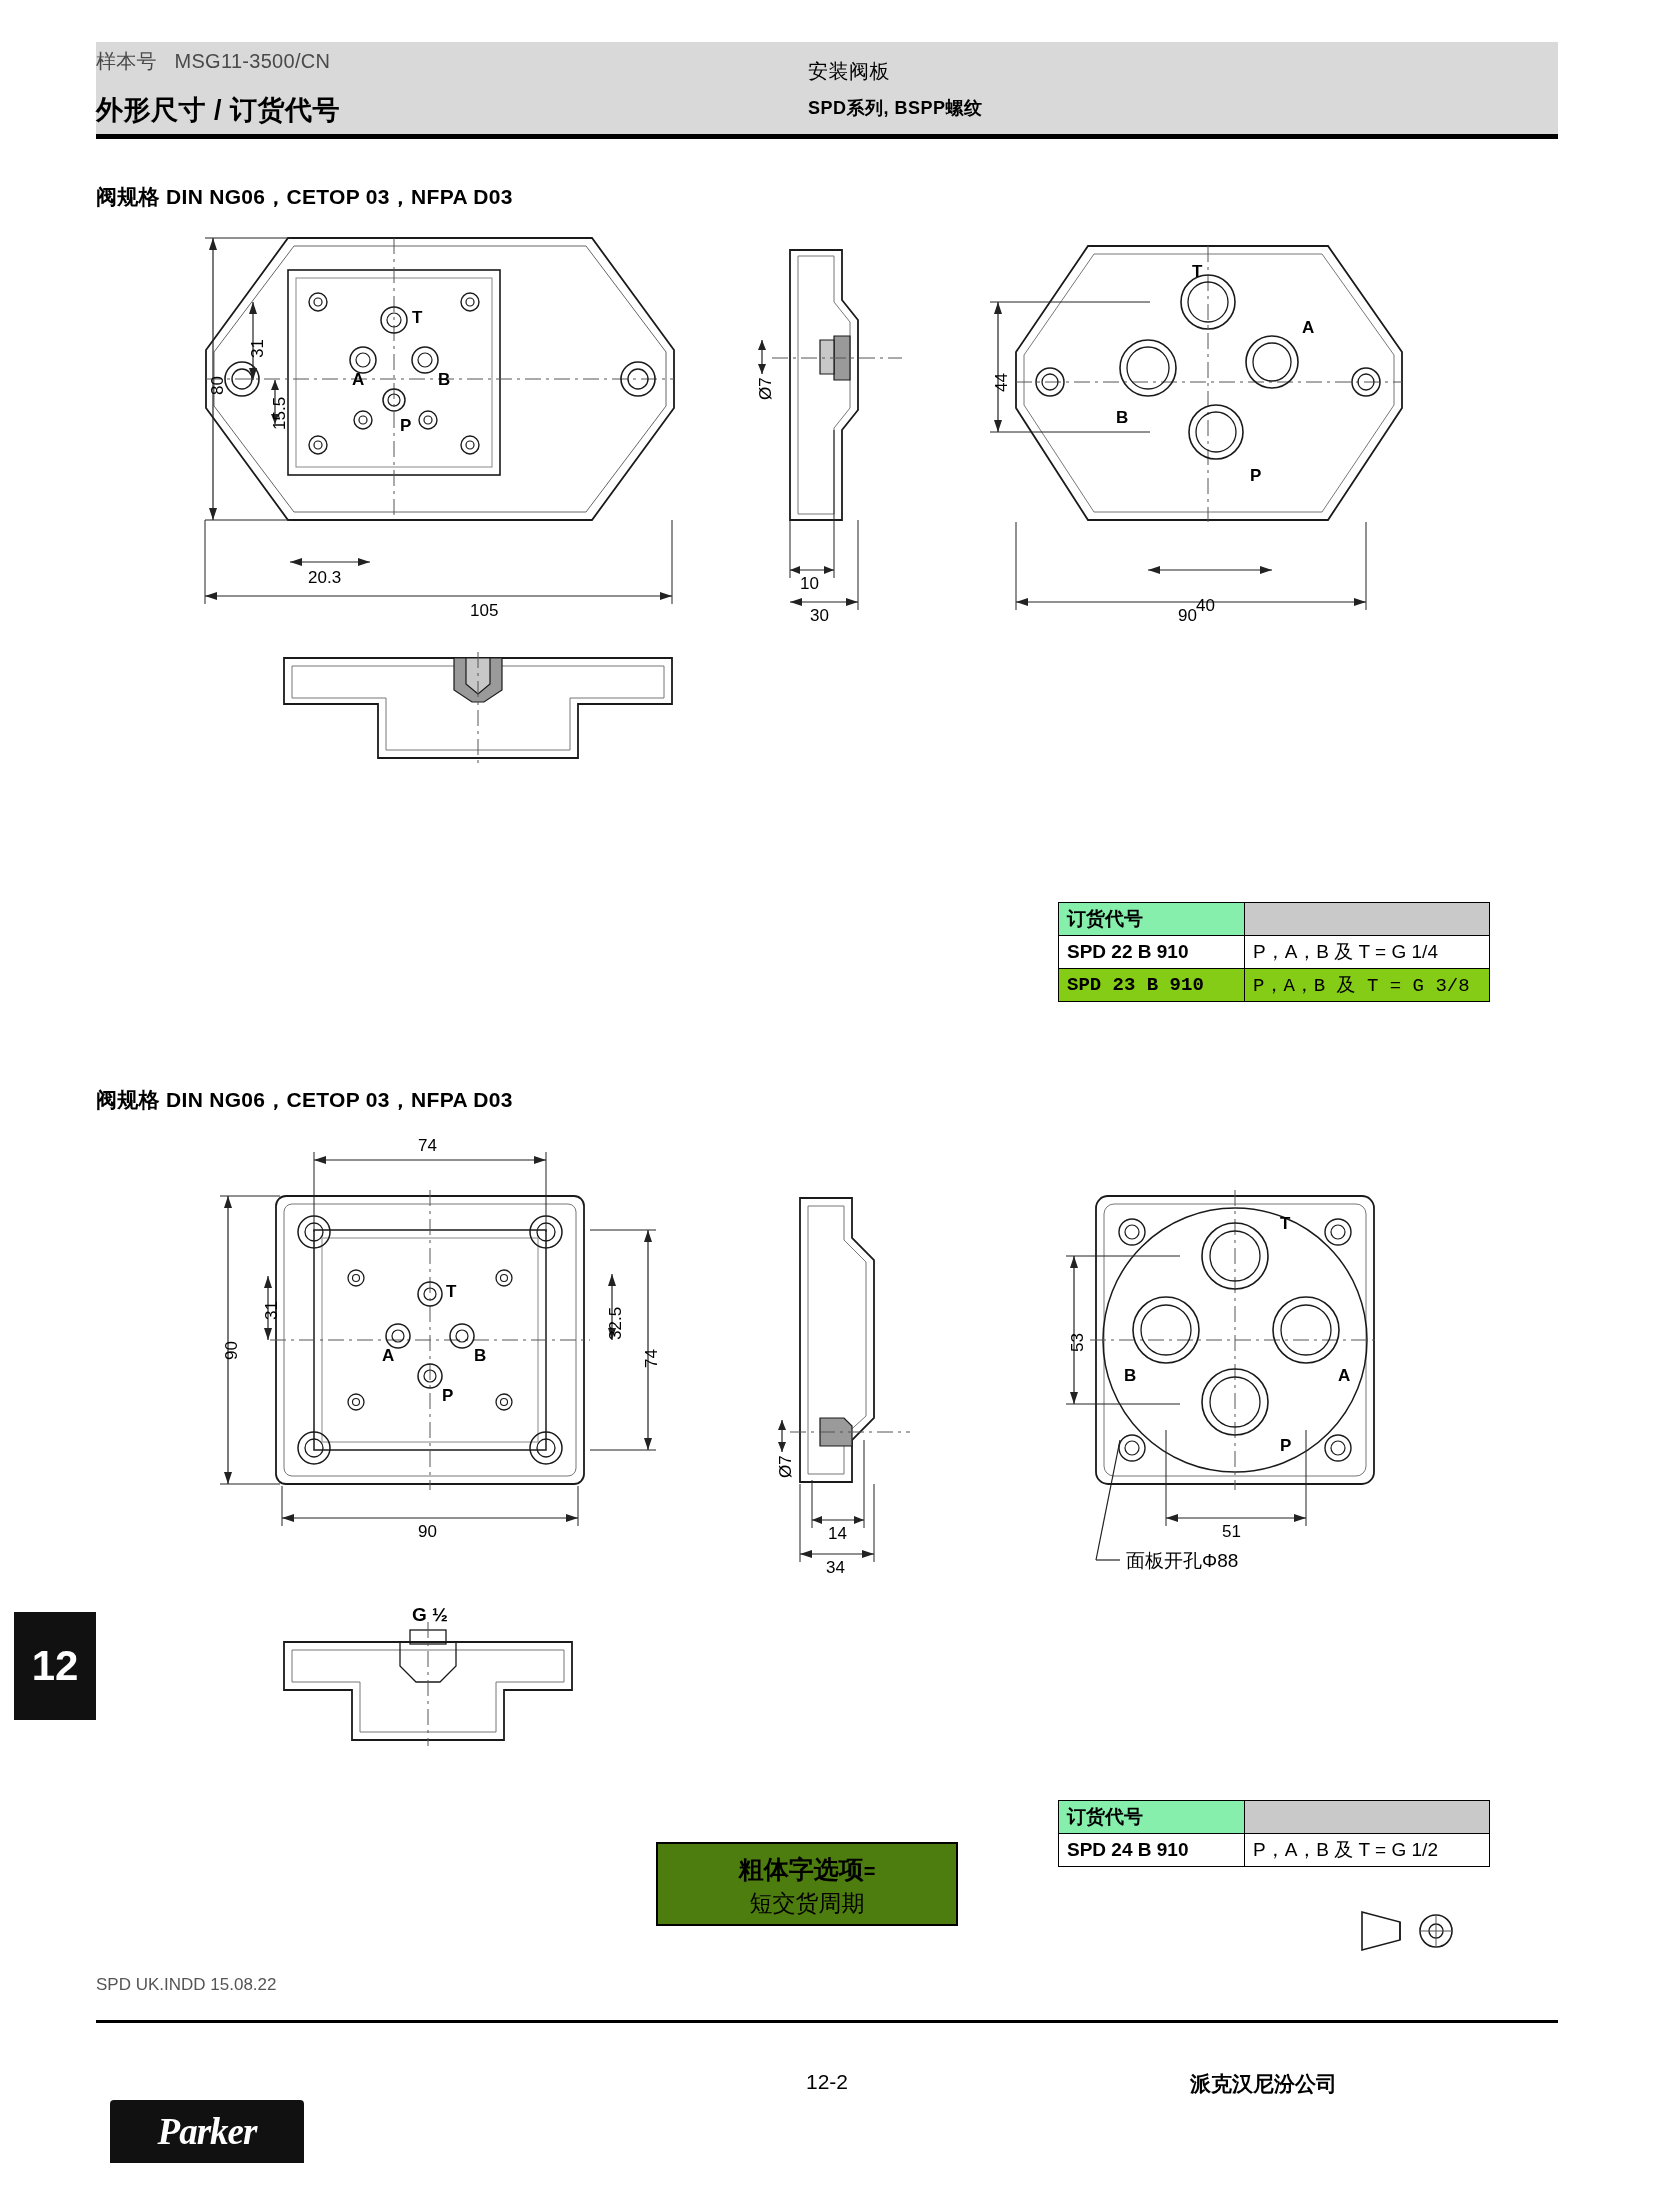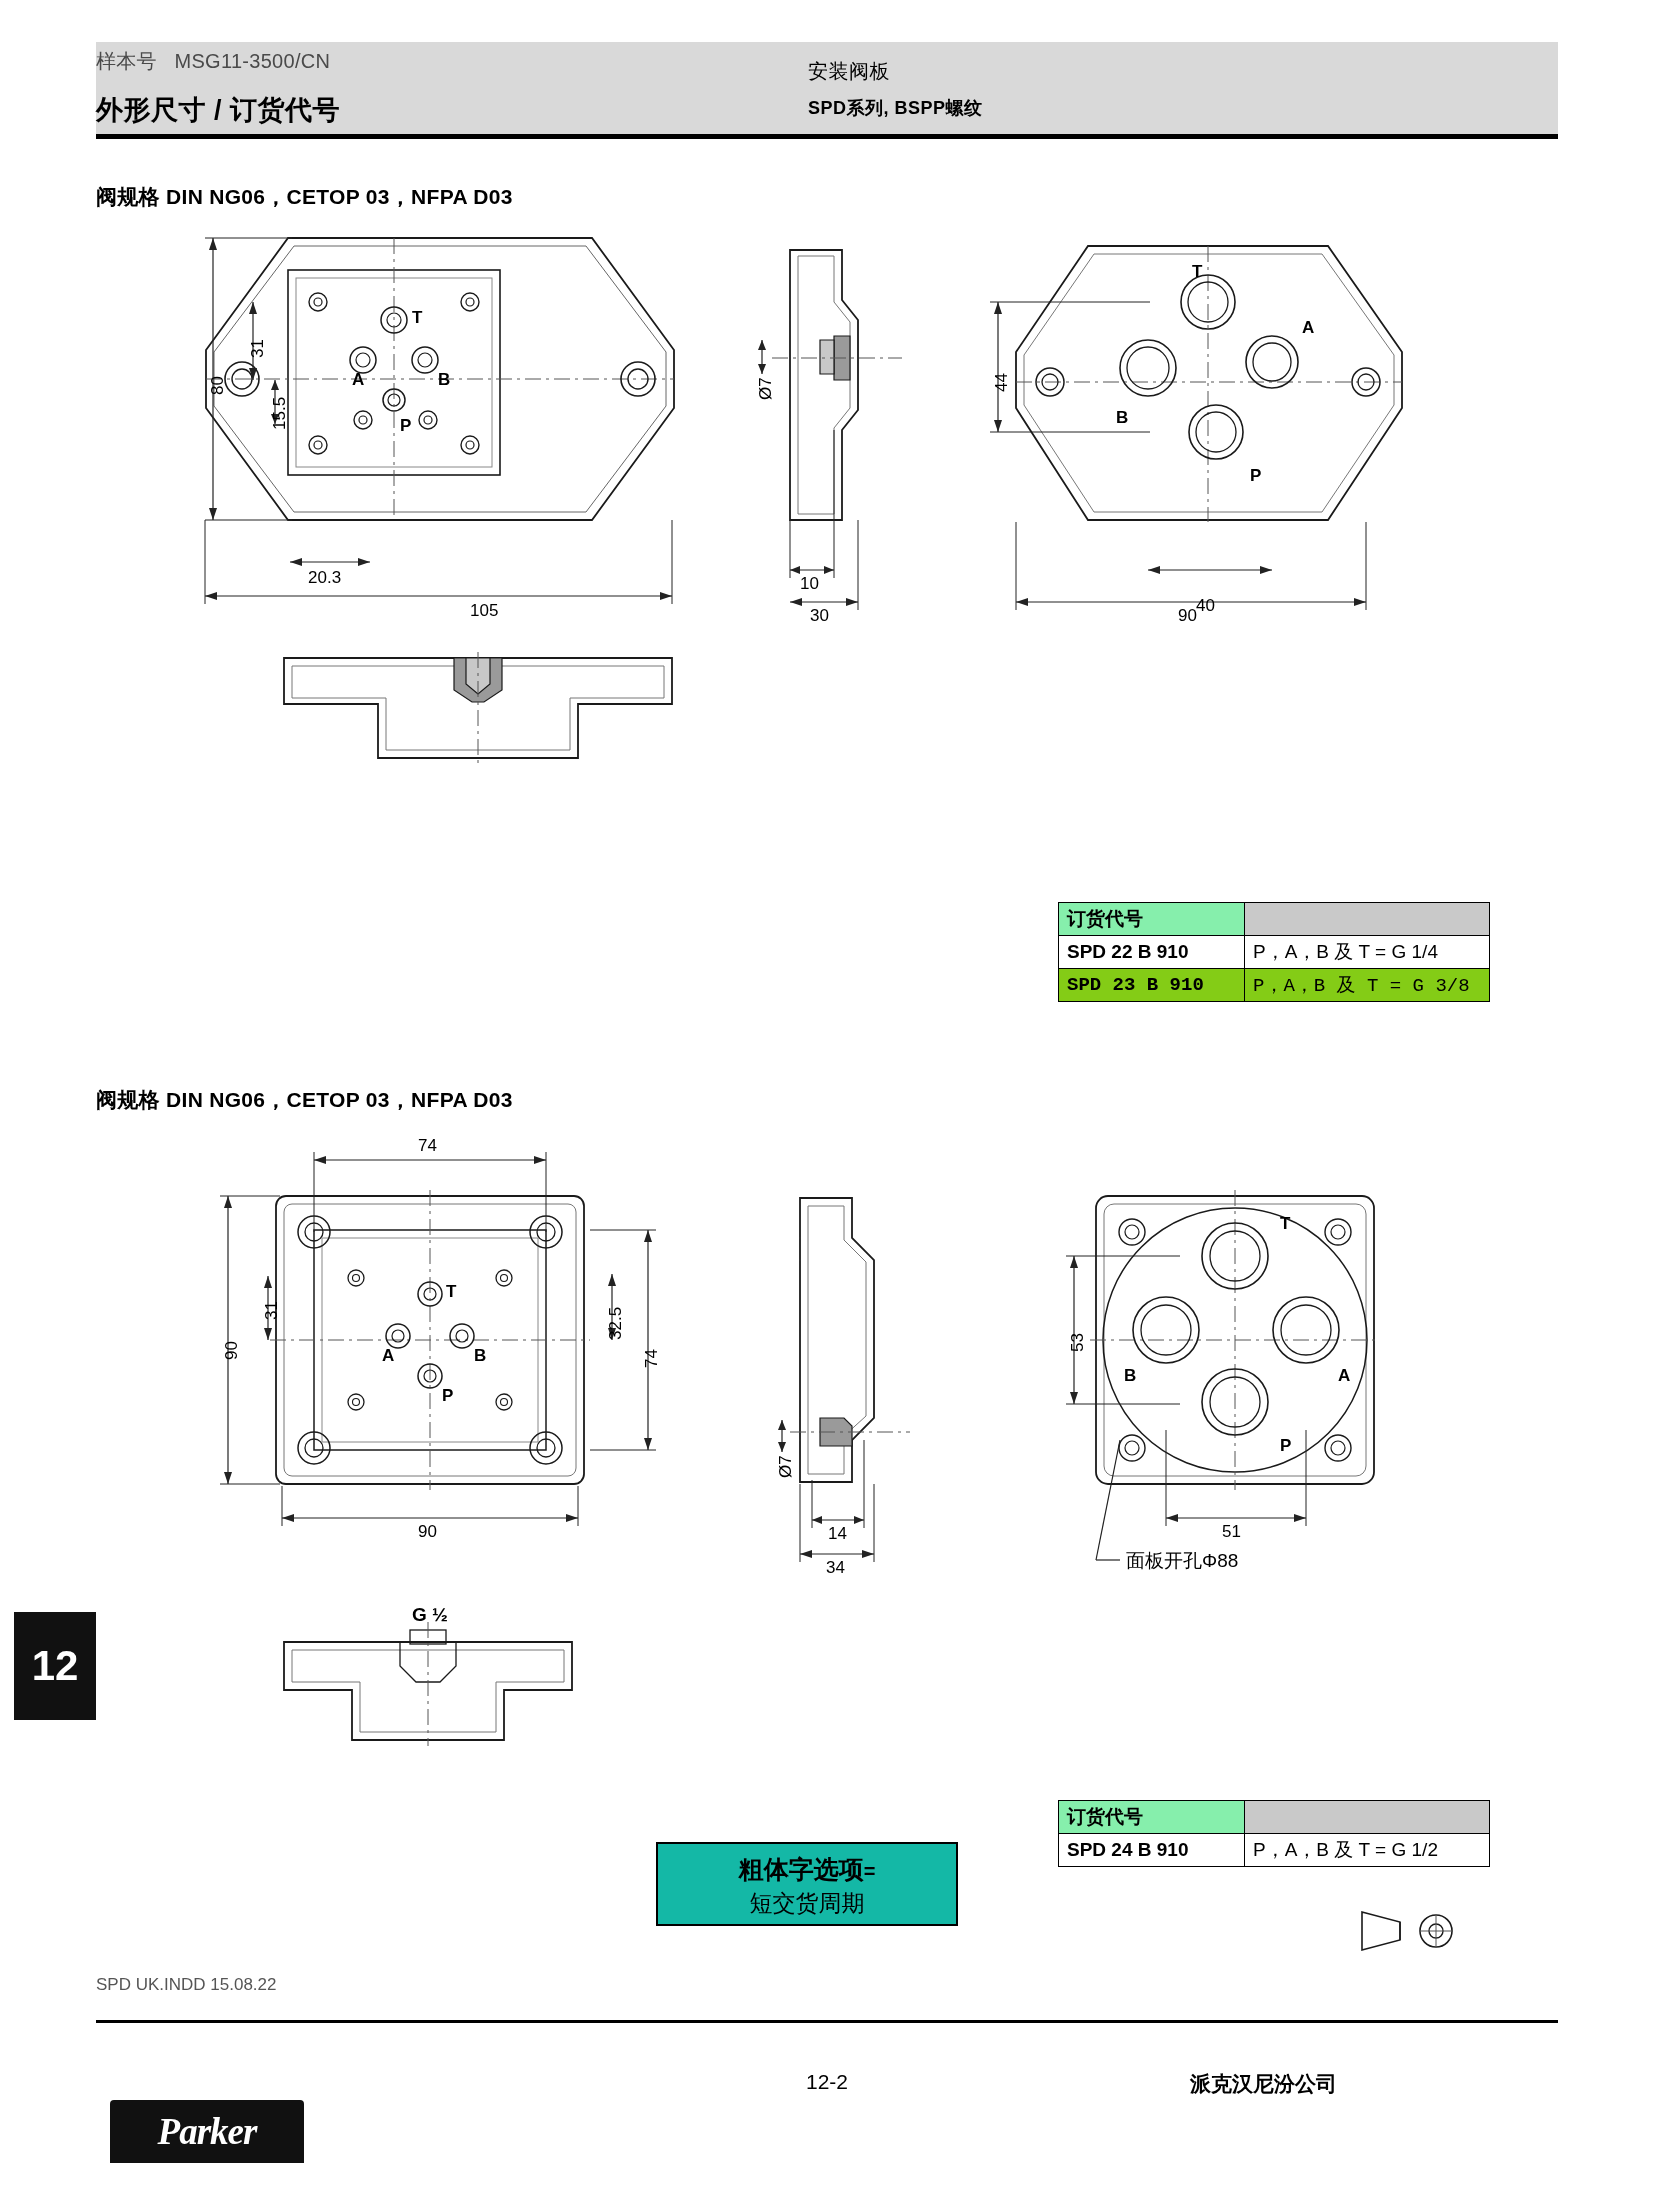--- a/index.html
+++ b/index.html
@@ -70,21 +70,21 @@
     font-family:"Liberation Sans", sans-serif;
   }
   .order-table .hdrcell { background:#86efac; font-weight:bold; }
   .order-table .hdrblank { background:#c9c9c9; }
   .order-table .code { font-weight:bold; }
   .order-table .row-alt td { background:#84cc16;font-family:Liberation Mono, monospace; }
 
   
   .opt-box {
     position:absolute; border:2.5px solid #000;
-    text-align:center; background:#14b8a6;
+    text-align:center; background:#4d7c0f;
   }
   .opt-l1 { font-size:25px; font-weight:bold; margin-top:9px; }
   .opt-l1 .eq { font-size:20px; }
   .opt-l2 { font-size:23px; margin-top:2px; }
 
   
   .page-tab {
     position:absolute; left:14px; top:1612px; width:82px; height:108px;
     background:#111; color:#fff; font-size:42px; font-weight:bold;
     display:flex; align-items:center; justify-content:center;

